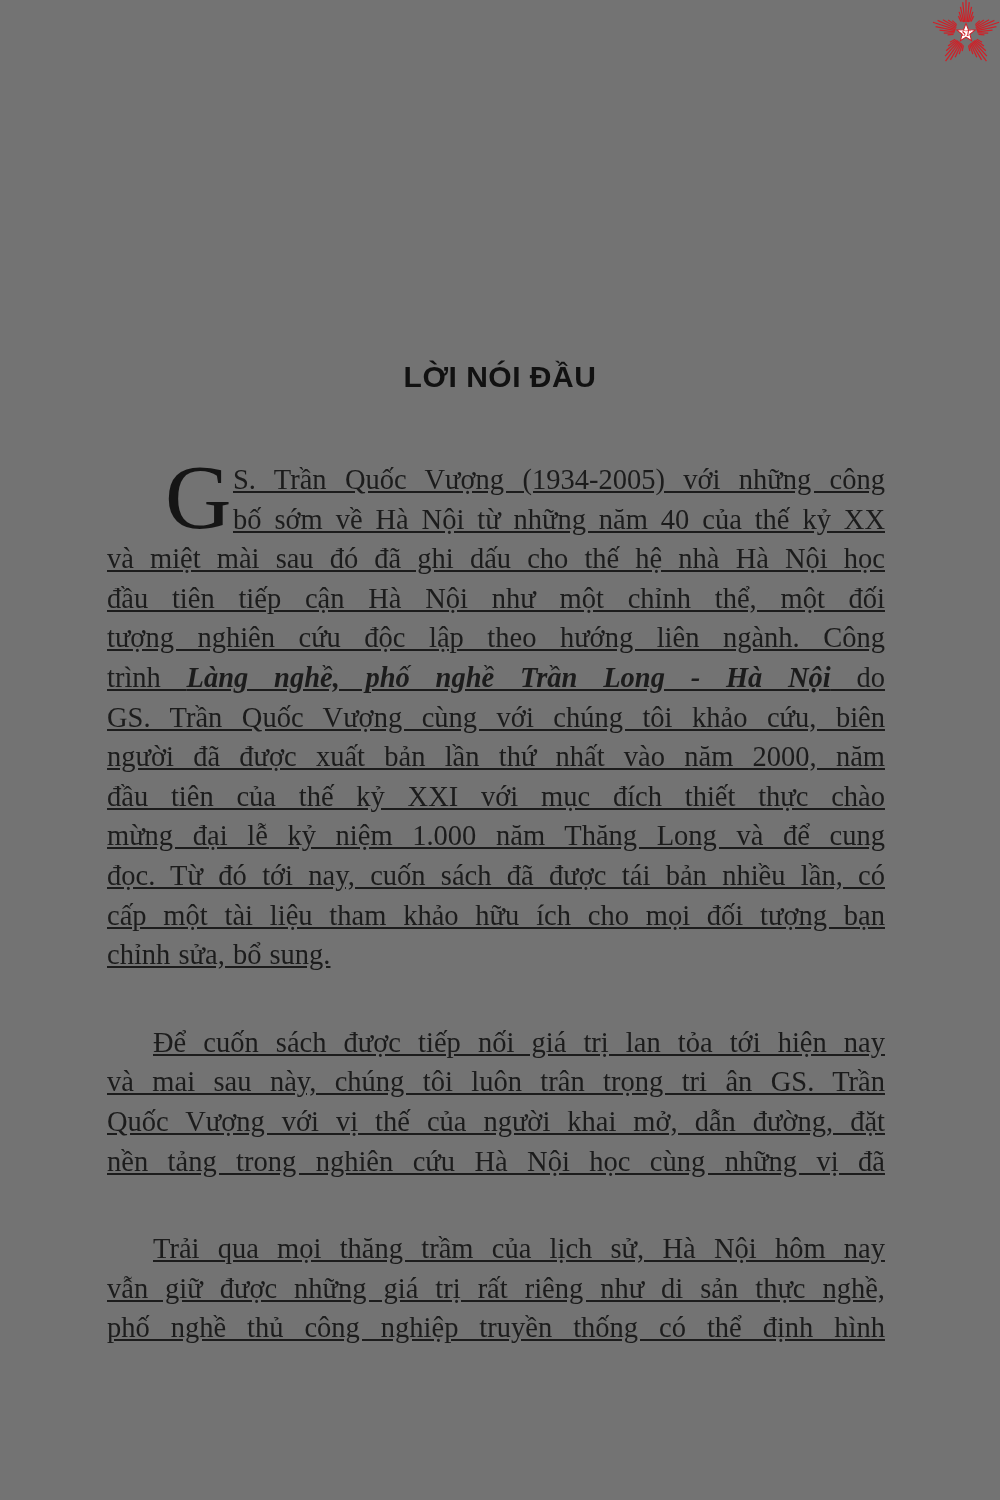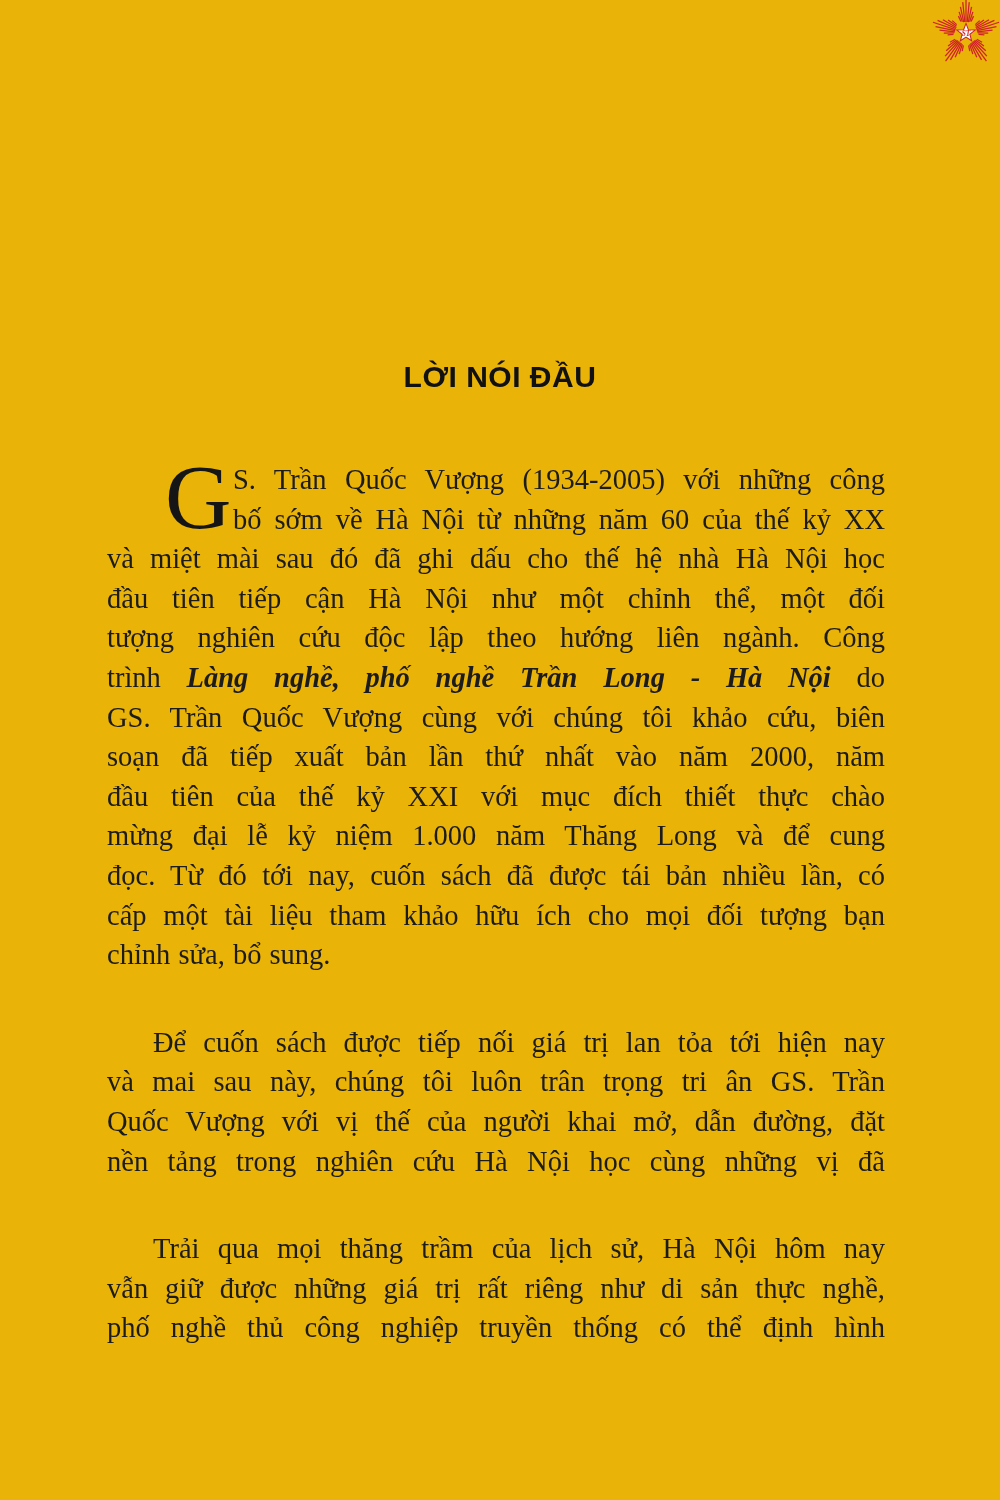--- a/index.html
+++ b/index.html
@@ -1,19 +1,19 @@
 <!DOCTYPE html>
 <html lang="vi"><head>
 <meta charset="utf-8">
 <style>
   html,body{margin:0;padding:0;background:#ffffff;}
   .page{
     position:relative;
     width:1000px;height:1500px;
-    background:#eab308;
+    background:#737373;
     overflow:hidden;
     font-family:"Liberation Serif","DejaVu Serif",serif;
     color:#1c1c1c;
   }
   
   .logo{
     position:absolute;
     top:-4px;right:-3px;
     width:74px;height:74px;
   }
@@ -39,20 +39,21 @@
     line-height:39.6px;
   }
   .para{margin:0;}
   .para + .para{margin-top:4px;}
   .line{
     text-align:justify;
     text-align-last:justify;
     height:39.6px;
     overflow:visible;
     word-spacing:1px;
+    text-decoration:underline;
   }
   .line.end{text-align-last:left;}
   .line.indent{text-indent:46px;margin-top:48px;}
   .bi{font-weight:700;font-style:italic;}
   .dc{
     float:left;
     width:126px;
     height:79px;
     box-sizing:border-box;
     padding-left:58px;
@@ -91,27 +92,27 @@
       <text x="0" y="3.6" text-anchor="middle" font-family="Liberation Serif, DejaVu Serif, serif" font-size="10" font-weight="700" font-style="italic" fill="#cf2128">ST</text>
     </svg>
   </div>
 
   <h1 class="title">LỜI NÓI ĐẦU</h1>
 
   <div class="body-text">
       <div class="para">
         <span class="dc">G</span>
         <div class="line"><span>S. Trần Quốc Vượng (1934-2005) với những công</span></div>
-        <div class="line"><span>bố sớm về Hà Nội từ những năm 60 của thế kỷ XX</span></div>
+        <div class="line"><span>bố sớm về Hà Nội từ những năm 40 của thế kỷ XX</span></div>
         <div class="line"><span>và miệt mài sau đó đã ghi dấu cho thế hệ nhà Hà Nội học</span></div>
         <div class="line"><span>đầu tiên tiếp cận Hà Nội như một chỉnh thể, một đối</span></div>
         <div class="line"><span>tượng nghiên cứu độc lập theo hướng liên ngành. Công</span></div>
         <div class="line"><span>trình </span><span class="bi">Làng nghề, phố nghề Trần Long - Hà Nội</span><span> do</span></div>
         <div class="line"><span>GS. Trần Quốc Vượng cùng với chúng tôi khảo cứu, biên</span></div>
-        <div class="line"><span>soạn đã tiếp xuất bản lần thứ nhất vào năm 2000, năm</span></div>
+        <div class="line"><span>người đã được xuất bản lần thứ nhất vào năm 2000, năm</span></div>
         <div class="line"><span>đầu tiên của thế kỷ XXI với mục đích thiết thực chào</span></div>
         <div class="line"><span>mừng đại lễ kỷ niệm 1.000 năm Thăng Long và để cung</span></div>
         <div class="line"><span>đọc. Từ đó tới nay, cuốn sách đã được tái bản nhiều lần, có</span></div>
         <div class="line"><span>cấp một tài liệu tham khảo hữu ích cho mọi đối tượng bạn</span></div>
         <div class="line end"><span>chỉnh sửa, bổ sung.</span></div>
       </div>
       <div class="para">
         <div class="line indent"><span>Để cuốn sách được tiếp nối giá trị lan tỏa tới hiện nay</span></div>
         <div class="line"><span>và mai sau này, chúng tôi luôn trân trọng tri ân GS. Trần</span></div>
         <div class="line"><span>Quốc Vượng với vị thế của người khai mở, dẫn đường, đặt</span></div>

